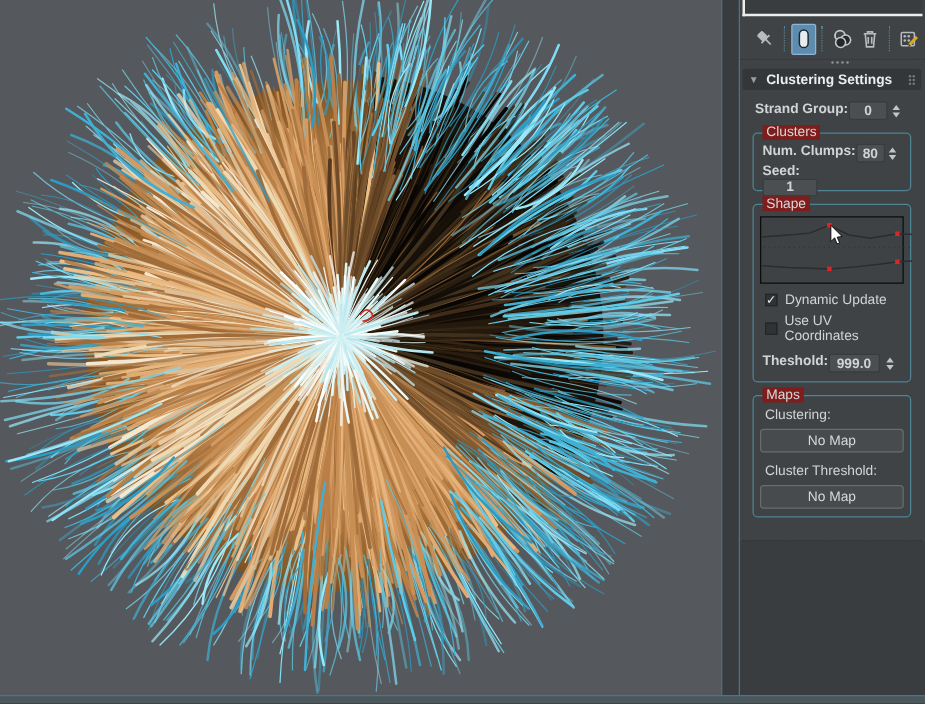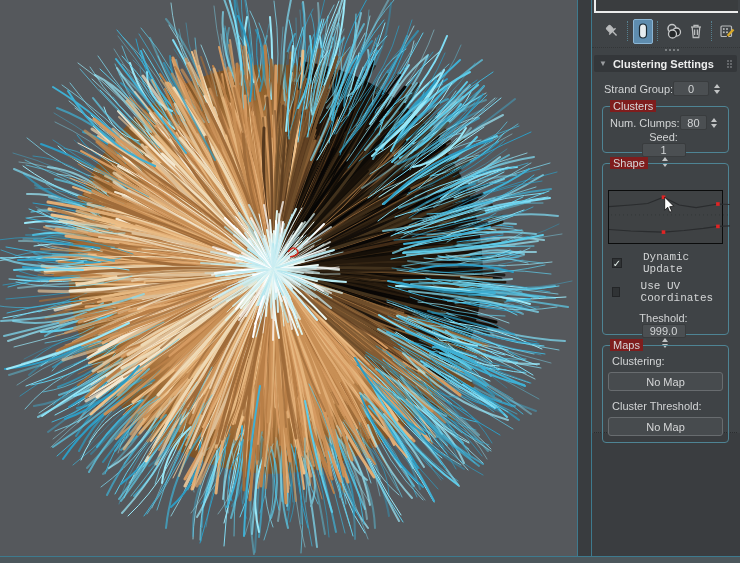--- a/index.html
+++ b/index.html
@@ -32,49 +32,49 @@
   .rollout{position:absolute;top:55px;left:2px;width:143px;}
   .rollout-hd{height:17px;background:#34373a;border-radius:2px;display:flex;align-items:center;
               padding:0 5px;cursor:pointer;}
   .tri{color:#9b9da0;font-size:8px;margin-right:6px;line-height:1;}
   .rtitle{font-weight:bold;color:#eceded;font-size:11px;flex:1;white-space:nowrap;}
   .grip{width:2px;height:2px;background:#75797b;border-radius:50%;
         box-shadow:3px 0 0 #75797b,0 3px 0 #75797b,3px 3px 0 #75797b,0 6px 0 #75797b,3px 6px 0 #75797b;
         margin:-6px 3px 0 0;}
   .rbody{background:#3f4346;height:361px;box-sizing:border-box;padding:9px 6px 8px 6px;
          border-bottom:1px dotted #2b2d2f;}
-  .prow{display:flex;align-items:center;height:15px;margin-left:4px;padding-right:10px;}
+  .prow{display:flex;align-items:flex-start;height:15px;margin-left:4px;padding-right:10px;font-weight:bold;}
   .prow label{flex:1;color:#d2d4d5;white-space:nowrap;}
   .numfield{width:44px;height:15px;background:#4b4f52;border:1px solid #393c3e;border-radius:2px;
             box-sizing:border-box;display:flex;align-items:center;justify-content:center;
             color:#d2d4d5;cursor:text;}
   .spinner{width:11px;height:15px;display:flex;flex-direction:column;align-items:center;
            justify-content:center;margin-left:3px;cursor:pointer;}
   .spin-up{width:0;height:0;border-left:3px solid transparent;border-right:3px solid transparent;
            border-bottom:4px solid #c2c4c5;margin-bottom:2px;}
   .spin-dn{width:0;height:0;border-left:3px solid transparent;border-right:3px solid transparent;
            border-top:4px solid #c2c4c5;}
   .gbox{position:relative;border:1px solid #4e8494;border-radius:4px;margin:10px 2px 0 2px;
         padding:8px 5px 6px 5px;}
-  .gbox.shape{padding-top:24px;padding-bottom:7px;}
+  .gbox.shape{padding-top:7px;padding-bottom:7px;}
   .glabel{position:absolute;top:-7px;left:7px;background:#7f1d1d;padding:0 3px;color:#d6d7d8;}
   .gbox .prow{margin-left:2px;padding-right:6px;}
   .gbox .prow + .prow{margin-top:1px;flex-direction:column;}
   .pbtn{display:block;width:100%;height:19px;margin-top:5px;background:#474b4e;
         border:1px solid #686c6f;border-radius:3px;color:#d6d7d8;font-size:11px;
         font-family:"Liberation Sans",sans-serif;padding:0;cursor:pointer;}
   .curvebox{height:54px;background:#3f4244;border:1px solid #0b0c0c;margin-top:2px;
             box-sizing:border-box;cursor:crosshair;}
   .chkrow{display:flex;align-items:center;margin:7px 0 0 4px;}
   .chkrow + .chkrow{margin-top:5px;}
   .chk{width:10px;height:10px;background:#303335;border:1px solid #232527;box-sizing:border-box;
        display:flex;align-items:center;justify-content:center;color:#e8f4ef;font-size:10px;
        line-height:9px;cursor:pointer;}
-  .chklabel{margin-left:21px;color:#d2d4d5;font-family:Liberation Mono, monospace;}
-  .thr{margin-top:8px;flex-direction:column;}
+  .chklabel{margin-left:6px;color:#d2d4d5;}
+  .thr{margin-top:8px;}
   .mlabel{margin:1px 0 0 4px;color:#d2d4d5;}
   .mlabel.second{margin-top:9px;}
 </style>
 </head>
 <body>
 
 <div class="app">
 
   <div class="viewport">
     <svg id="furSvg" width="578" height="556">

